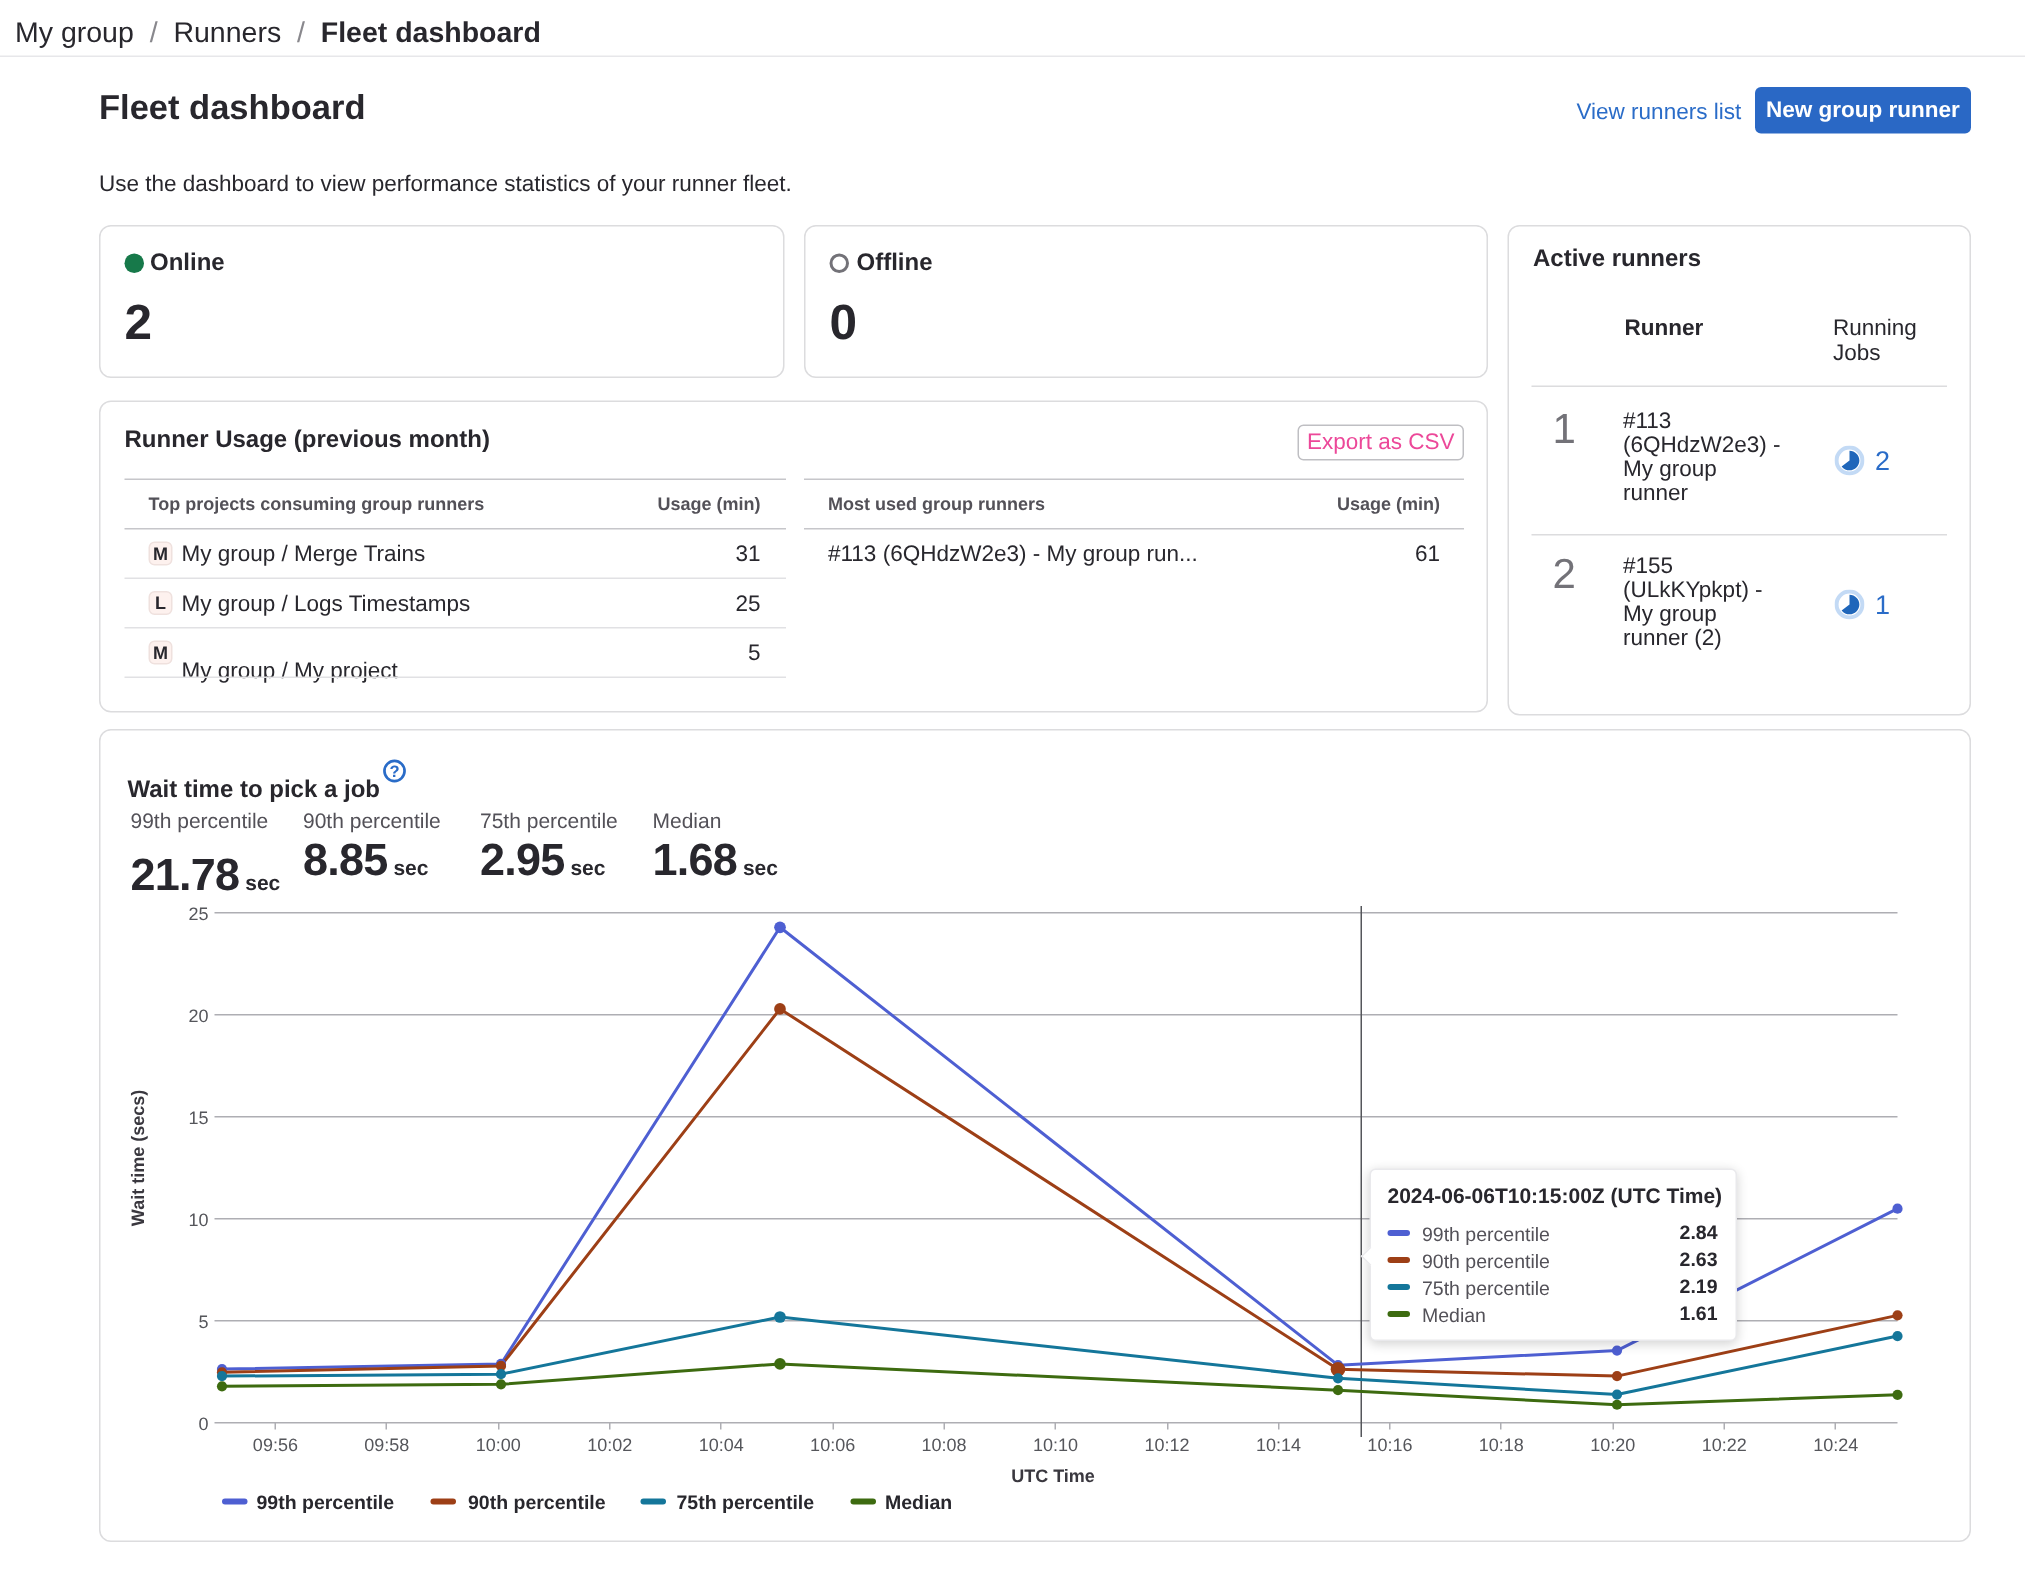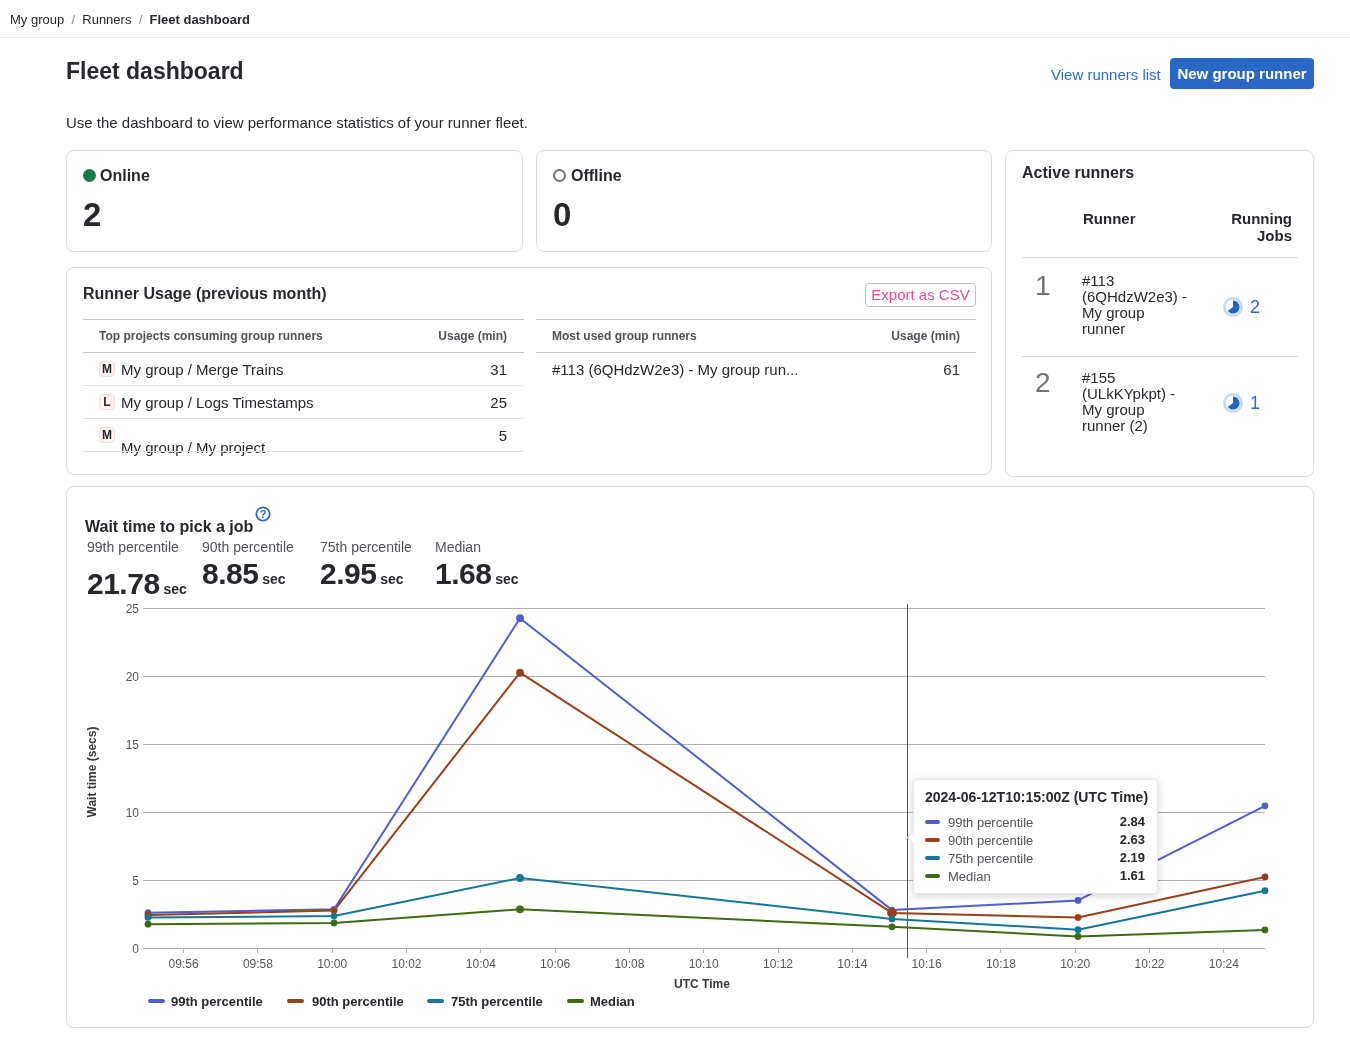--- a/index.html
+++ b/index.html
@@ -10,41 +10,41 @@
 .ct { font-size:16px; font-weight:bold; color:#28272d; }
 .bignum { font-size:33px; font-weight:bold; color:#28272d; }
 .link { color:#2a6cc8; }
 .muted { color:#535158; }
 </style>
 </head>
 <body>
 <div id="page">
 
 <div class="abs" style="left:0;top:0;width:1350px;height:38px;border-bottom:1px solid #e7e7ea;"></div>
-<div class="abs" style="left:10px;top:12px;font-size:13px;color:#28272d;">My group&nbsp; <span style="color:#89888d;">/</span> &nbsp;Runners&nbsp; <span style="color:#89888d;">/</span> &nbsp;<b>Fleet dashboard</b></div>
+<div class="abs" style="left:10px;top:12px;font-size:19px;color:#28272d;">My group&nbsp; <span style="color:#89888d;">/</span> &nbsp;Runners&nbsp; <span style="color:#89888d;">/</span> &nbsp;<b>Fleet dashboard</b></div>
 
 <div class="abs" style="left:66px;top:58px;font-size:23px;font-weight:bold;">Fleet dashboard</div>
 <div class="abs" style="left:1051px;top:66px;font-size:15px;"><span class="link">View runners list</span></div>
 <div class="abs" style="left:1170px;top:58px;width:144px;height:31px;background:#2a68c5;border-radius:4px;color:#fff;font-size:15px;font-weight:600;text-align:center;line-height:31px;">New group runner</div>
 <div class="abs" style="left:66px;top:114px;font-size:15px;">Use the dashboard to view performance statistics of your runner fleet.</div>
 
 <div class="card" style="left:66px;top:150px;width:457px;height:102px;"></div>
 <div class="abs" style="left:83px;top:169px;width:13px;height:13px;border-radius:50%;background:#17794a;"></div>
 <div class="abs ct" style="left:100px;top:167px;">Online</div>
 <div class="abs bignum" style="left:83px;top:196px;">2</div>
 
 <div class="card" style="left:536px;top:150px;width:456px;height:102px;"></div>
 <div class="abs" style="left:553px;top:169px;width:13px;height:13px;border-radius:50%;border:2px solid #737278;background:#fff;"></div>
 <div class="abs ct" style="left:571px;top:167px;">Offline</div>
 <div class="abs bignum" style="left:553px;top:196px;">0</div>
 
 <div class="card" style="left:1005px;top:150px;width:309px;height:327px;"></div>
 <div class="abs ct" style="left:1022px;top:164px;">Active runners</div>
 <div class="abs" style="left:1083px;top:210px;font-size:15px;font-weight:bold;">Runner</div>
-<div class="abs" style="left:1222px;top:210px;width:70px;font-size:15px;font-weight:bold;line-height:17px;text-align:right;">Running Jobs</div>
+<div class="abs" style="left:1222px;top:210px;width:70px;font-size:15px;font-weight:normal;line-height:17px;">Running Jobs</div>
 <div class="abs" style="left:1021px;top:257px;width:277px;border-top:1px solid #dcdcde;"></div>
 <div class="abs" style="left:1035px;top:270px;font-size:28px;color:#737278;">1</div>
 <div class="abs" style="left:1082px;top:273px;width:106px;font-size:15px;line-height:16px;color:#28272d;">#113 (6QHdzW2e3) - My group runner</div>
 <svg class="abs" style="left:1223px;top:297px;" width="20" height="20" viewBox="0 0 14 14">
       <path fill="#c3daf5" d="M7 14A7 7 0 1 1 7 0a7 7 0 0 1 0 14Zm0-1.9a5.1 5.1 0 1 0 0-10.2 5.1 5.1 0 0 0 0 10.2Z"></path>
       <path fill="#1f66ba" d="M7 2.4c2.54 0 4.6 2.06 4.6 4.6s-2.06 4.6-4.6 4.6c-1.38 0-2.76-.69-3.68-1.84L7 7V2.4z"></path>
     </svg>
 <div class="abs" style="left:1250px;top:297px;font-size:18px;color:#2a6cc8;">2</div>
 <div class="abs" style="left:1021px;top:356px;width:277px;border-top:1px solid #dcdcde;"></div>
 <div class="abs" style="left:1035px;top:367px;font-size:28px;color:#737278;">2</div>
@@ -204,21 +204,21 @@
 <div class="abs" style="left:171px;top:994px;font-size:13px;font-weight:bold;">99th percentile</div>
 <div class="abs" style="left:287px;top:999px;width:17px;height:4px;border-radius:2px;background:#9d3f16;"></div>
 <div class="abs" style="left:312px;top:994px;font-size:13px;font-weight:bold;">90th percentile</div>
 <div class="abs" style="left:427px;top:999px;width:17px;height:4px;border-radius:2px;background:#14769a;"></div>
 <div class="abs" style="left:451px;top:994px;font-size:13px;font-weight:bold;">75th percentile</div>
 <div class="abs" style="left:567px;top:999px;width:17px;height:4px;border-radius:2px;background:#3d6b10;"></div>
 <div class="abs" style="left:590px;top:994px;font-size:13px;font-weight:bold;">Median</div>
 
 <div class="abs" style="left:913px;top:779px;width:245px;height:115px;background:#fff;border:1px solid #e9e9ec;border-radius:4px;box-shadow:0 2px 8px rgba(0,0,0,0.18);"></div>
 <div class="abs" style="left:909px;top:833px;width:9px;height:9px;background:#fff;border-left:1px solid #e9e9ec;border-bottom:1px solid #e9e9ec;transform:rotate(45deg);"></div>
-<div class="abs" style="left:925px;top:789px;font-size:14px;font-weight:bold;">2024-06-12T10:15:00Z (UTC Time)</div>
+<div class="abs" style="left:925px;top:789px;font-size:14px;font-weight:bold;">2024-06-06T10:15:00Z (UTC Time)</div>
 <div class="abs" style="left:925px;top:820px;width:15px;height:4px;border-radius:2px;background:#4e5fd2;"></div>
 <div class="abs muted" style="left:948px;top:815px;font-size:13px;">99th percentile</div>
 <div class="abs" style="left:1045px;top:814px;width:100px;font-size:13px;font-weight:bold;text-align:right;">2.84</div>
 <div class="abs" style="left:925px;top:838px;width:15px;height:4px;border-radius:2px;background:#9d3f16;"></div>
 <div class="abs muted" style="left:948px;top:833px;font-size:13px;">90th percentile</div>
 <div class="abs" style="left:1045px;top:832px;width:100px;font-size:13px;font-weight:bold;text-align:right;">2.63</div>
 <div class="abs" style="left:925px;top:856px;width:15px;height:4px;border-radius:2px;background:#14769a;"></div>
 <div class="abs muted" style="left:948px;top:851px;font-size:13px;">75th percentile</div>
 <div class="abs" style="left:1045px;top:850px;width:100px;font-size:13px;font-weight:bold;text-align:right;">2.19</div>
 <div class="abs" style="left:925px;top:874px;width:15px;height:4px;border-radius:2px;background:#3d6b10;"></div>

